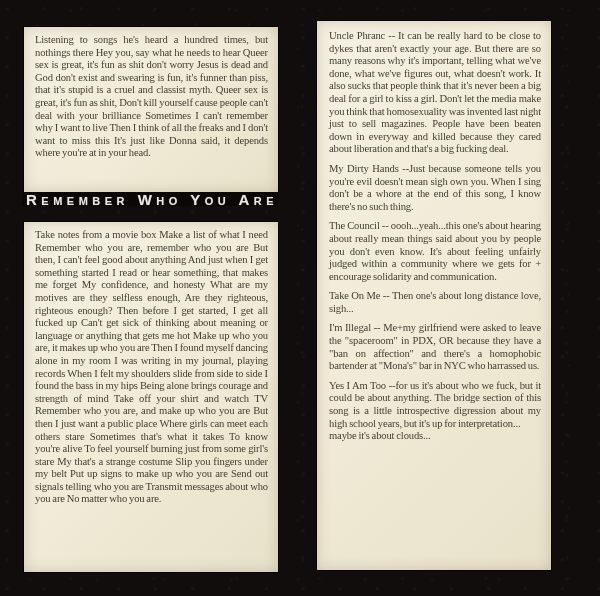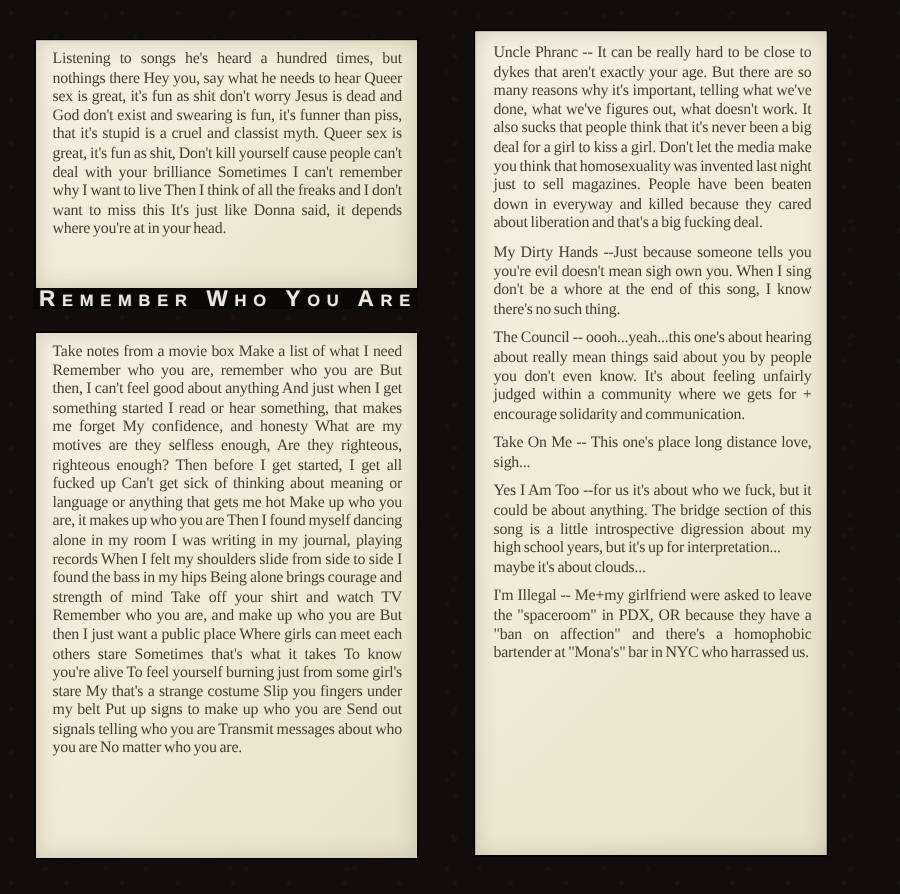--- a/index.html
+++ b/index.html
@@ -81,17 +81,17 @@
 </div>
 
 <div class="paper" id="left-box-2">
   <p>Take notes from a movie box Make a list of what I need Remember who you are, remember who you are But then, I can't feel good about anything And just when I get something started I read or hear something, that makes me forget My confidence, and honesty What are my motives are they selfless enough, Are they righteous, righteous enough? Then before I get started, I get all fucked up Can't get sick of thinking about meaning or language or anything that gets me hot Make up who you are, it makes up who you are Then I found myself dancing alone in my room I was writing in my journal, playing records When I felt my shoulders slide from side to side I found the bass in my hips Being alone brings courage and strength of mind Take off your shirt and watch TV Remember who you are, and make up who you are But then I just want a public place Where girls can meet each others stare Sometimes that's what it takes To know you're alive To feel yourself burning just from some girl's stare My that's a strange costume Slip you fingers under my belt Put up signs to make up who you are Send out signals telling who you are Transmit messages about who you are No matter who you are.</p>
 </div>
 
 <div class="paper" id="right-box">
   <p>Uncle Phranc -- It can be really hard to be close to dykes that aren't exactly your age. But there are so many reasons why it's important, telling what we've done, what we've figures out, what doesn't work. It also sucks that people think that it's never been a big deal for a girl to kiss a girl.  Don't let the media make you think that homosexuality was invented last night just to sell magazines.  People have been beaten down in everyway and killed because they cared about liberation and that's a big fucking deal.</p>
   <p>My Dirty Hands --Just because someone tells you you're evil doesn't mean sigh own you. When I sing don't be a whore at the end of this song, I know there's no such thing.</p>
   <p>The Council -- oooh...yeah...this one's about hearing about really mean things said about you by people you don't even know. It's about feeling unfairly judged within a community where we gets for + encourage solidarity and communication.</p>
-  <p>Take On Me -- This one's place long distance love, sigh...</p>
+  <p>Take On Me -- Then one's about long distance love, sigh...</p>
+  <p>I'm Illegal -- Me+my girlfriend were asked to leave the "spaceroom" in PDX, OR  because they have a "ban on affection" and there's a homophobic bartender at "Mona's" bar in NYC who harrassed us.</p>
   <p>Yes I Am Too --for us it's about who we fuck, but it could be about anything. The bridge section of this song is a little introspective digression about my high school years, but it's up for interpretation...
 maybe it's about clouds...</p>
-  <p>I'm Illegal -- Me+my girlfriend were asked to leave the "spaceroom" in PDX, OR  because they have a "ban on affection" and there's a homophobic bartender at "Mona's" bar in NYC who harrassed us.</p>
 </div>
 
 </body></html>

